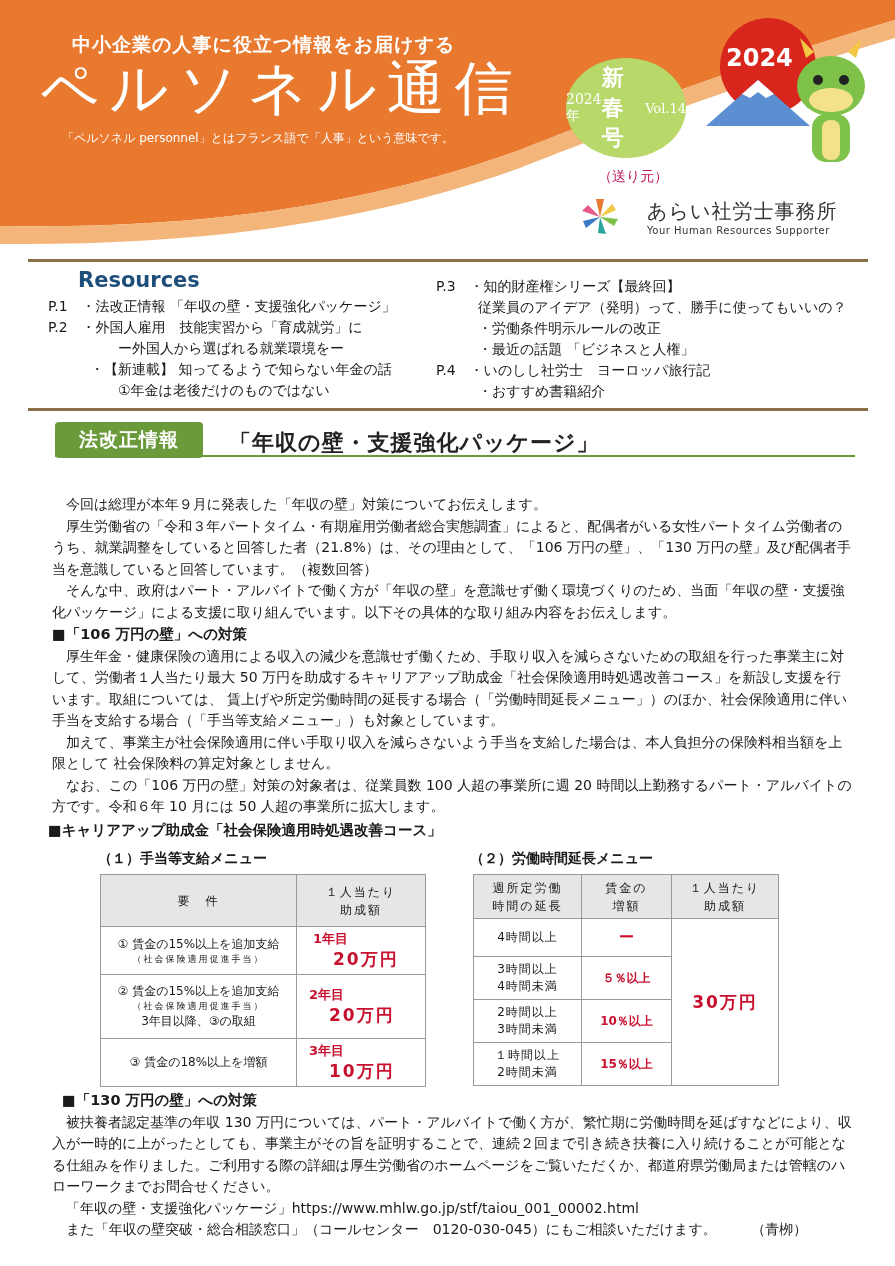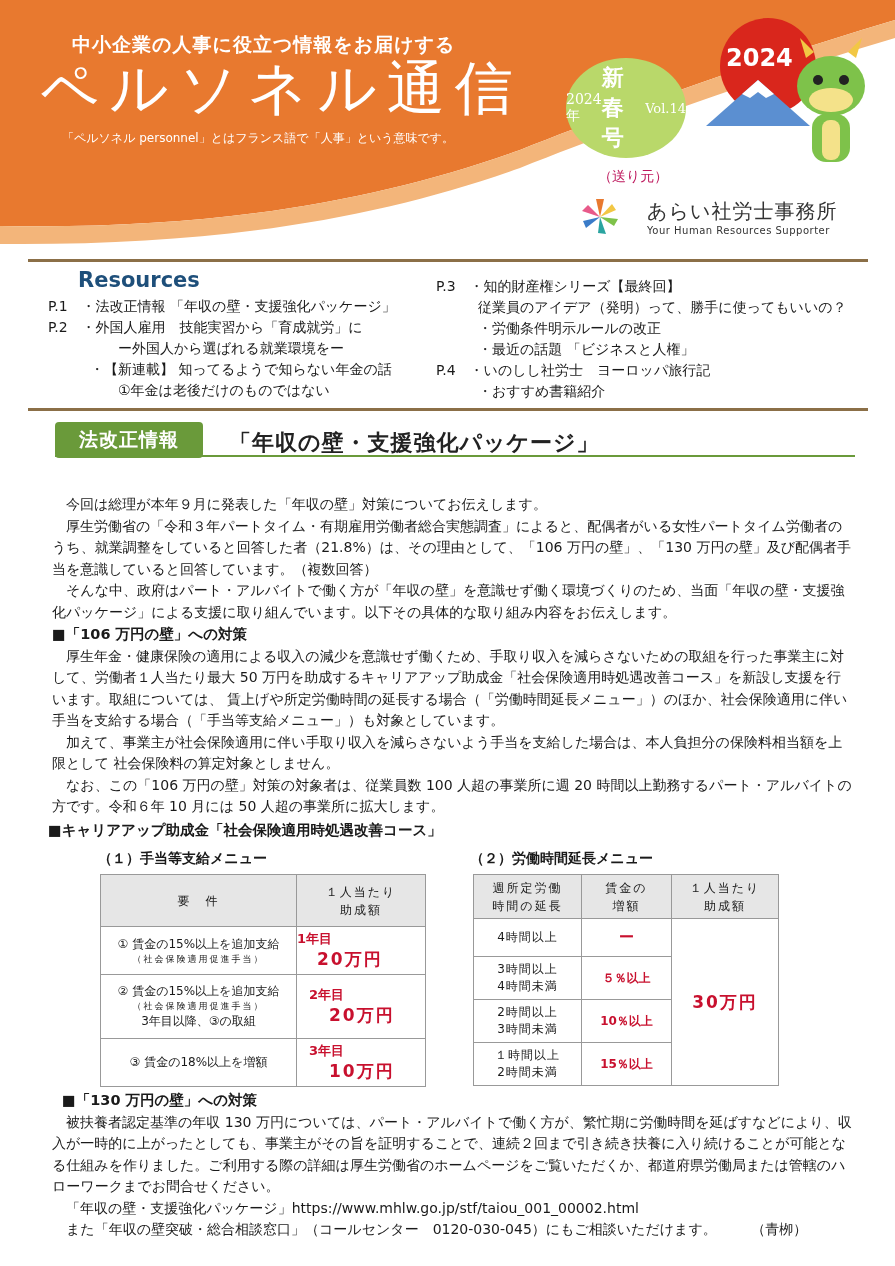--- a/index.html
+++ b/index.html
@@ -150,21 +150,21 @@
       <tr style="height:52px;">
     <th style="width:196px;">要　件</th>
     <th style="white-space:pre-line;">１人当たり
 助成額</th>
   </tr>
   <tr style="height:48px;">
     <td>
       <div>① 賃金の15%以上を追加支給</div>
       <div class="note-small">（社会保険適用促進手当）</div>
     </td>
-    <td style="text-align:left; padding-left:0;">
+    <td style="text-align:left; padding-left:16px;">
       <div class="red" style="font-size:13px;">1年目</div>
       <div class="red" style="font-size:17px; padding-left:20px; letter-spacing:2px;">20万円</div>
     </td>
   </tr>
   <tr style="height:64px;">
     <td>
       <div>② 賃金の15%以上を追加支給</div>
       <div class="note-small">（社会保険適用促進手当）</div>
       <div>3年目以降、③の取組</div>
     </td>

